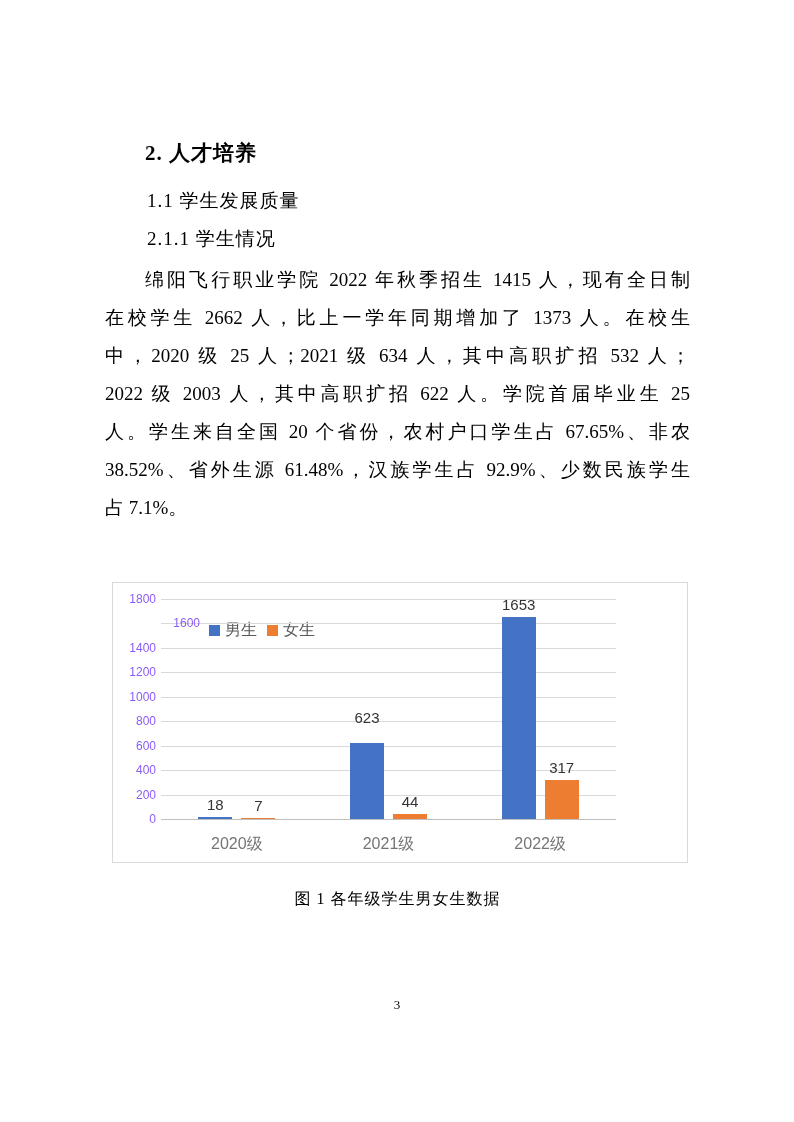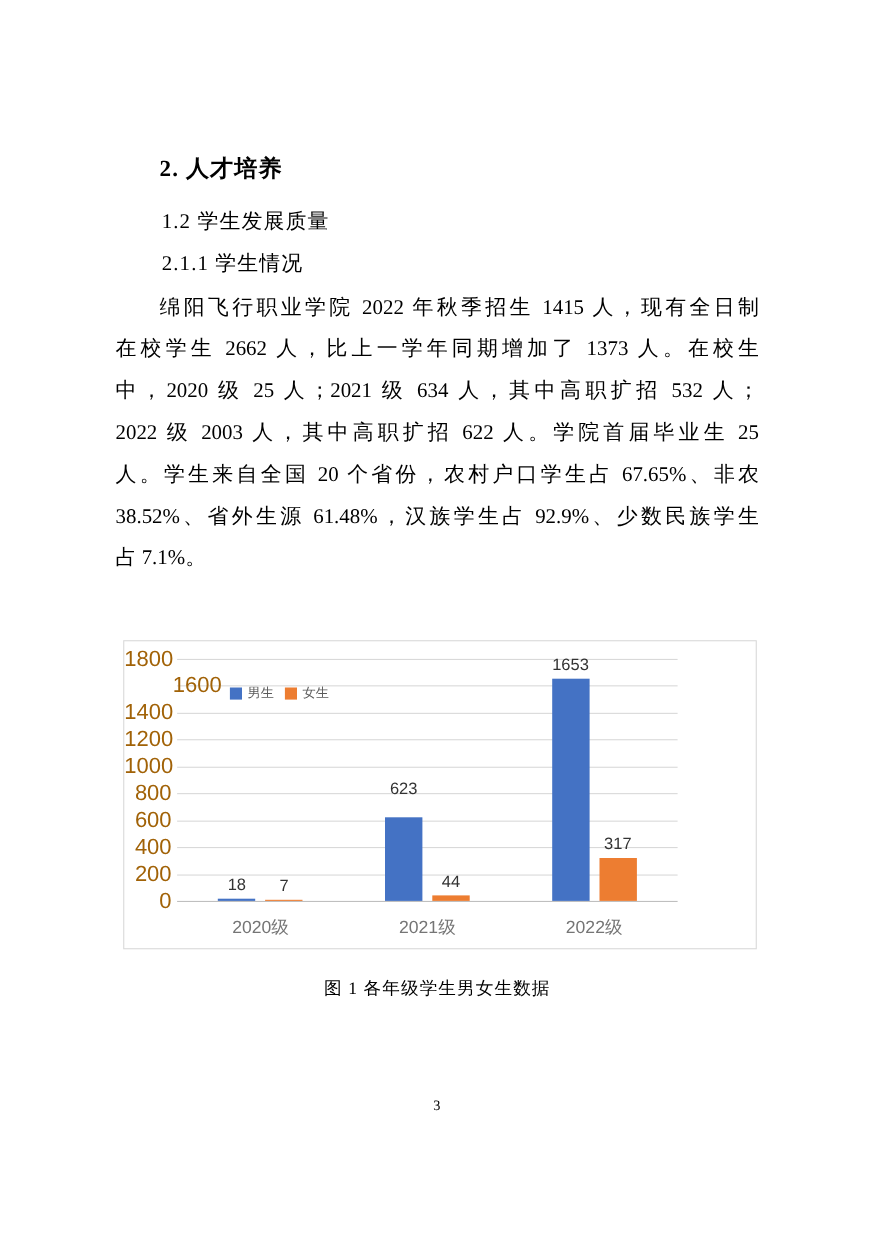--- a/index.html
+++ b/index.html
@@ -58,22 +58,22 @@
   .gridline {
     position: absolute;
     height: 1px;
     background: #d9d9d9;
   }
   .gridline.axis { background: #bfbfbf; }
   .ytick {
     position: absolute;
     width: 43px;
     text-align: right;
-    font-size: 20px;
-    color: #a16207;
+    font-size: 12px;
+    color: #8b5cf6;
     line-height: 16px;
   }
   .catlabel {
     position: absolute;
     text-align: center;
     font-size: 16px;
     color: #757575;
     line-height: 20px;
   }
   .bar { position: absolute; }
@@ -86,21 +86,21 @@
   }
   .legend {
     position: absolute;
     left: 96px; top: 38px;
     display: flex;
     align-items: center;
     gap: 10px;
   }
   .legend-item { display: flex; align-items: center; gap: 5px; }
   .legend-swatch { width: 11px; height: 11px; }
-  .legend-label { font-size: 12px; color: #595959; line-height: 18px; }
+  .legend-label { font-size: 16px; color: #595959; line-height: 18px; }
 
   .caption {
     position: absolute;
     left: 105px; top: 889px;
     width: 585px;
     text-align: center;
     font-size: 16px;
     letter-spacing: 1px;
   }
   .page-number {
@@ -110,21 +110,21 @@
     text-align: center;
     font-size: 13px;
   }
 </style>
 </head>
 <body>
 
 <div class="page">
 
   <div class="heading">2. 人才培养</div>
-  <div class="subheading1">1.2 学生发展质量</div>
+  <div class="subheading1">1.1 学生发展质量</div>
   <div class="subheading2">2.1.1 学生情况</div>
 
   <div class="para" id="para">
       <div class="pline indent">绵阳飞行职业学院 2022 年秋季招生 1415 人，现有全日制</div>
       <div class="pline">在校学生 2662 人，比上一学年同期增加了 1373 人。在校生</div>
       <div class="pline">中，2020 级 25 人；2021 级 634 人，其中高职扩招 532 人；</div>
       <div class="pline">2022 级 2003 人，其中高职扩招 622 人。学院首届毕业生 25</div>
       <div class="pline">人。学生来自全国 20 个省份，农村户口学生占 67.65%、非农</div>
       <div class="pline">38.52%、省外生源 61.48%，汉族学生占 92.9%、少数民族学生</div>
       <div class="pline last">占 7.1%。</div>

